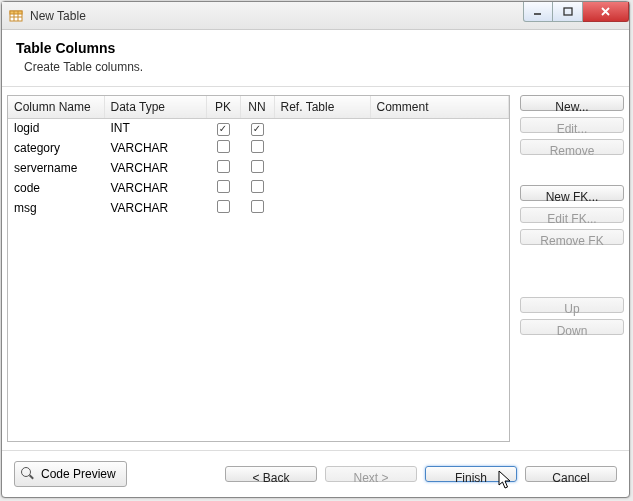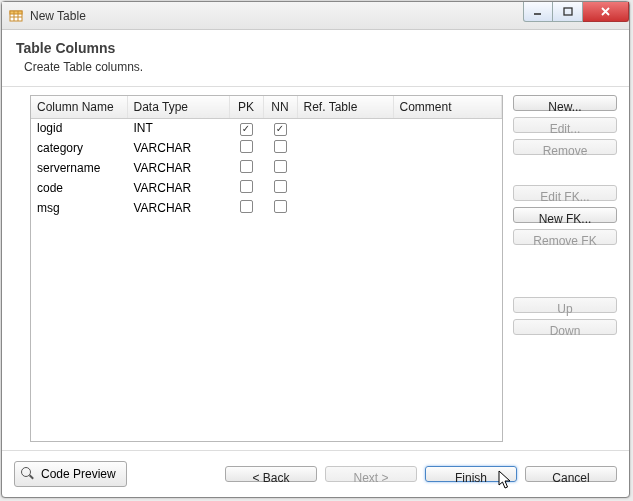--- a/index.html
+++ b/index.html
@@ -63,33 +63,32 @@
     border-color: #a33;
     border-bottom-right-radius: 3px;
   }
   .header-area {
     padding: 10px 14px 12px 14px;
     border-bottom: 1px solid #ddd;
   }
   .header-area .h1 {
     font-size: 14px;
     font-weight: bold;
-    color: #404040;
+    color: #000000;
     margin: 0 0 4px 0;
   }
   .header-area .sub {
     color: #333;
     padding-left: 8px;
   }
   .content {
     flex: 1;
     display: flex;
-    padding: 8px 12px;
+    padding: 8px 5px;
     gap: 10px;
-    margin-left: 16px;
   }
   .table-wrap {
     flex: 1;
     border: 1px solid #b9b9b9;
     background: #fff;
     overflow: auto;
   }
   table {
     width: 100%;
     border-collapse: collapse;
@@ -373,22 +372,22 @@
             </tr>
           </tbody>
       </table>
     </div>
 
     <div class="sidebtns">
       <div class="btn">New...</div>
       <div class="btn disabled">Edit...</div>
       <div class="btn disabled">Remove</div>
       <div class="spacer"></div>
+      <div class="btn">New FK...</div>
       <div class="btn disabled">Edit FK...</div>
-      <div class="btn">New FK...</div>
       <div class="btn disabled">Remove FK</div>
       <div class="spacer" style="height:40px"></div>
       <div class="btn disabled">Up</div>
       <div class="btn disabled">Down</div>
     </div>
   </div>
 
   <div class="footer">
     <div class="left">
       <div class="code-preview-btn">

